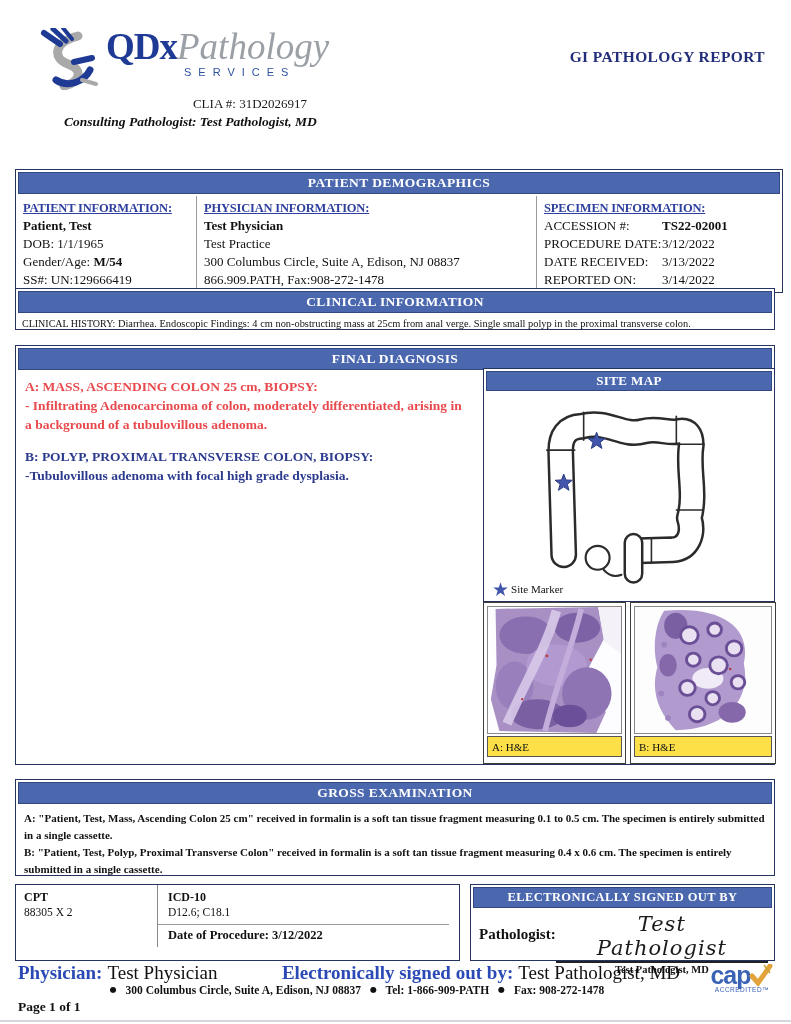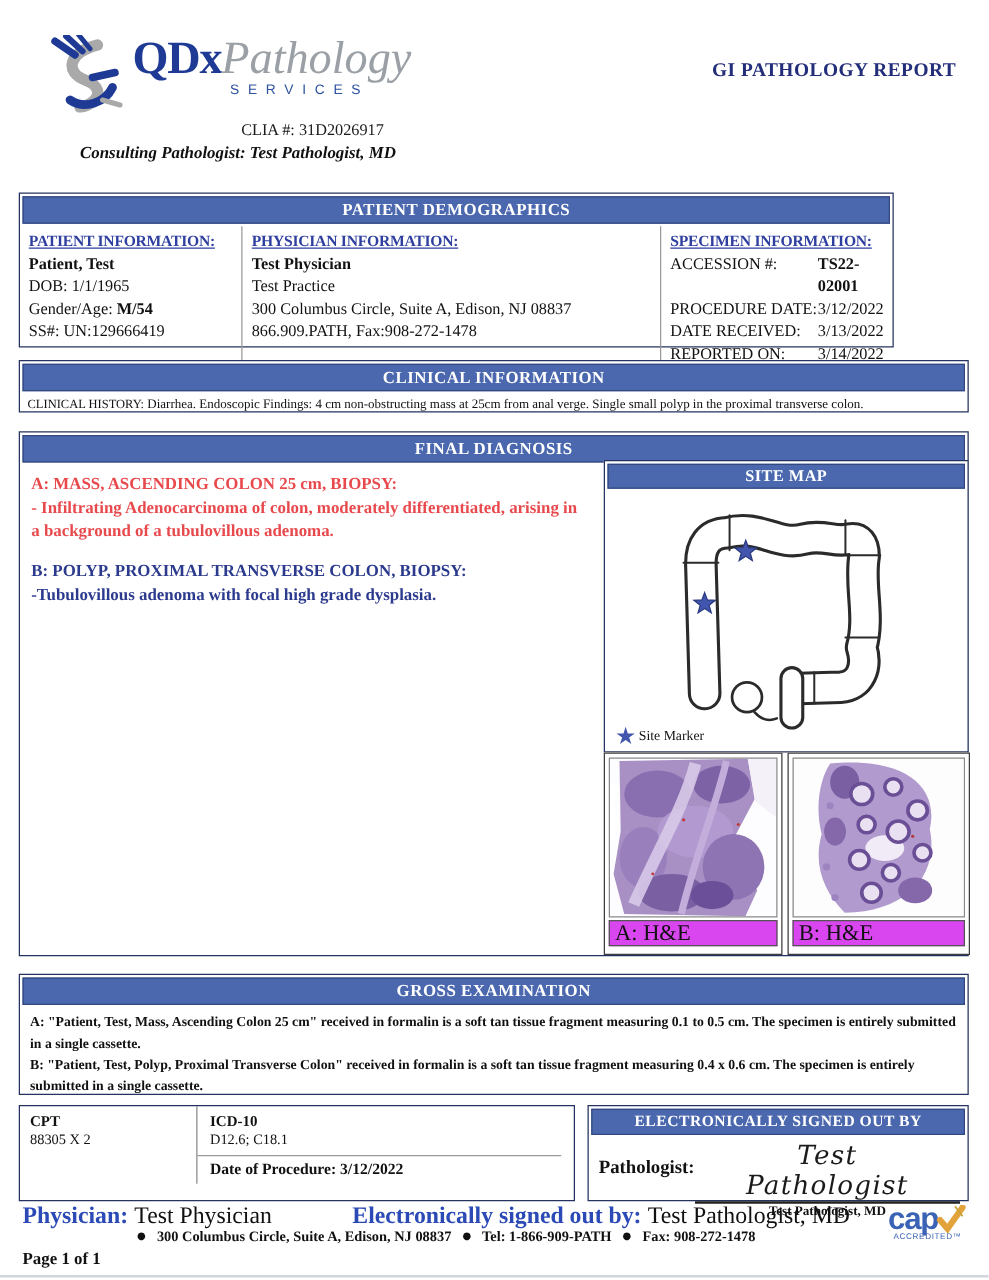--- a/index.html
+++ b/index.html
@@ -55,22 +55,22 @@
   .map-svg{position:absolute;left:0;top:0;width:100%;height:100%}
   .legend{position:absolute;left:8px;bottom:3px;display:flex;align-items:center}
   .legend-star{color:#4356ad;font-size:19px;line-height:14px;margin-right:2px;font-family:"DejaVu Sans",sans-serif}
   .legend-text{font-size:11px;color:#111}
 
   .micro{position:absolute;top:256px;width:143px;height:162px;border:1.5px solid #3c3c3c;background:#fff;padding:3px}
   .micro-a{left:467px}
   .micro-b{left:614px;width:146px}
   .micro-img{height:128px;border:1px solid #888;overflow:hidden}
   .micro-img svg{width:100%;height:100%;display:block}
-  .micro-label{height:21px;border:1.5px solid #555;margin-top:2px;background:#d946ef;
-               font-size:18px;display:flex;align-items:center;padding-left:4px}
+  .micro-label{height:21px;border:1.5px solid #555;margin-top:2px;background:#fde047;
+               font-size:11px;display:flex;align-items:center;padding-left:4px}
 
   
   .gross{padding:4px 8px 0 8px;font-size:11px;font-weight:bold;line-height:17px}
   .gross p{margin:0}
 
   
   .bill-cols{display:flex;align-items:stretch;min-height:50px}
   .bill-left{width:142px;border-right:1.5px solid #8a8a8a;padding:4px 8px}
   .bill-right{flex:1;padding:4px 10px}
   .bill-h{font-weight:bold;font-size:12px;line-height:16px}
@@ -124,21 +124,21 @@
         <span class="logo-qdx">QDx</span>
           <span class="logo-path">Pathology</span>
       </div>
       <div class="logo-services">SERVICES</div>
     </div>
   </div>
   <div class="clia-line">CLIA #: 31D2026917</div>
   <div class="consulting-line">Consulting Pathologist: Test Pathologist, MD</div>
   <div class="report-title">GI PATHOLOGY REPORT</div>
 
-  <div class="section" style="left:15px;top:154px;width:700px;height:124px">
+  <div class="section" style="left:15px;top:169px;width:768px;height:124px">
     <div class="bar">PATIENT DEMOGRAPHICS</div>
     <div class="demo-cols">
       <div class="demo-col demo-col1">
         <div class="col-head">PATIENT INFORMATION:</div>
         <div class="b">Patient, Test</div>
         <div><span>DOB:</span> <span>1/1/1965</span></div>
         <div><span>Gender/Age:</span> <span class="b">M/54</span></div>
         <div><span>SS#:</span> <span>UN:129666419</span></div>
       </div>
       <div class="demo-col demo-col2">

